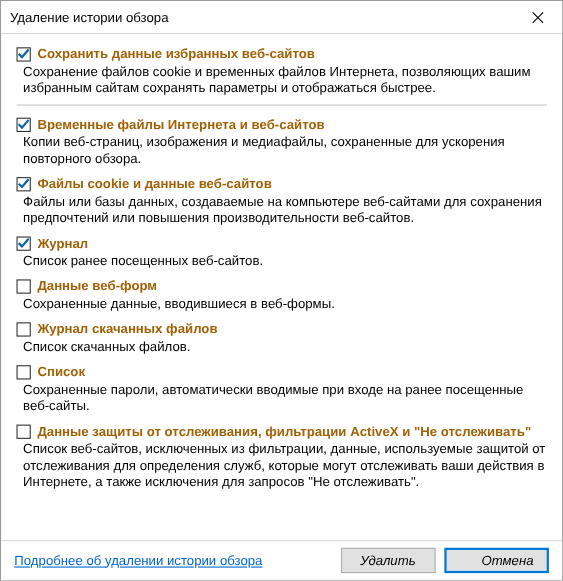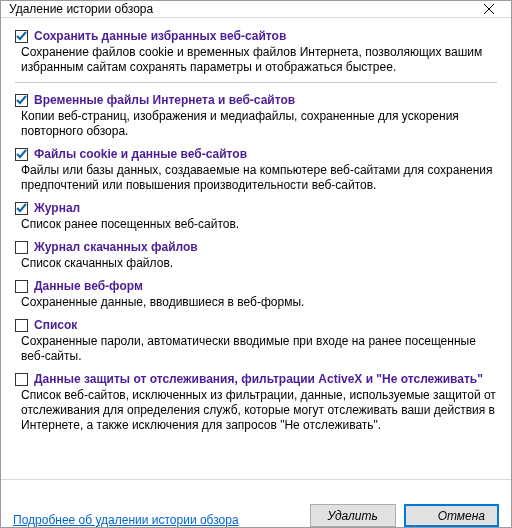--- a/index.html
+++ b/index.html
@@ -13,21 +13,21 @@
   }
   .window {
     width: 512px;
     height: 528px;
     border: 1px solid #9a9a9a;
     background: #fff;
     display: flex;
     flex-direction: column;
   }
   .titlebar {
-    height: 17px;
+    height: 30px;
     display: flex;
     align-items: center;
     background: #fff;
     border-bottom: 1px solid #d9d9d9;
   }
   .titlebar .title {
     flex: 1;
     font-size: 12px;
     color: #000;
     padding-left: 8px;
@@ -65,40 +65,40 @@
     display: flex;
     align-items: center;
     justify-content: center;
     background: #fff;
   }
   .chk.checked svg { display: block; }
   .chk svg { display: none; width: 11px; height: 11px; }
   .lbl {
     font-size: 12px;
     font-weight: 700;
-    color: #4c1d95;
+    color: #a16207;
     line-height: 16px;
   }
   .desc {
     font-size: 12px;
     color: #000;
     line-height: 15px;
     margin-left: 6px;
     margin-top: 1px;
   }
   .sep {
     border: none;
     border-top: 1px solid #c8c8c8;
     margin: 6px 0 9px 0;
   }
   .footer {
-    height: 48px;
+    height: 36px;
     border-top: 1px solid #d9d9d9;
     display: flex;
-    align-items: flex-end;
+    align-items: center;
     padding: 0 12px;
     background: #fff;
   }
   .link {
     color: #0066cc;
     font-size: 12px;
     text-decoration: underline;
     cursor: default;
   }
   .spacer { flex: 1; }
@@ -176,30 +176,30 @@
               <path d="M1 5 L4 8 L10 1" stroke="#0a64a4" stroke-width="2" fill="none"></path>
             </svg>
           </span>
           <span class="lbl">Журнал</span>
         </div>
         <div class="desc">Список ранее посещенных веб-сайтов.</div>
       </div>
       <div class="item">
         <div class="row">
           <span class="chk"></span>
+          <span class="lbl">Данные веб-форм</span>
+        </div>
+        <div class="desc">Сохраненные данные, вводившиеся в веб-формы.</div>
+      </div>
+      <div class="item">
+        <div class="row">
+          <span class="chk"></span>
           <span class="lbl">Журнал скачанных файлов</span>
         </div>
         <div class="desc">Список скачанных файлов.</div>
-      </div>
-      <div class="item">
-        <div class="row">
-          <span class="chk"></span>
-          <span class="lbl">Данные веб-форм</span>
-        </div>
-        <div class="desc">Сохраненные данные, вводившиеся в веб-формы.</div>
       </div>
       <div class="item">
         <div class="row">
           <span class="chk"></span>
           <span class="lbl">Список</span>
         </div>
         <div class="desc">Сохраненные пароли, автоматически вводимые при входе на ранее посещенные веб-сайты.</div>
       </div>
       <div class="item">
         <div class="row">

